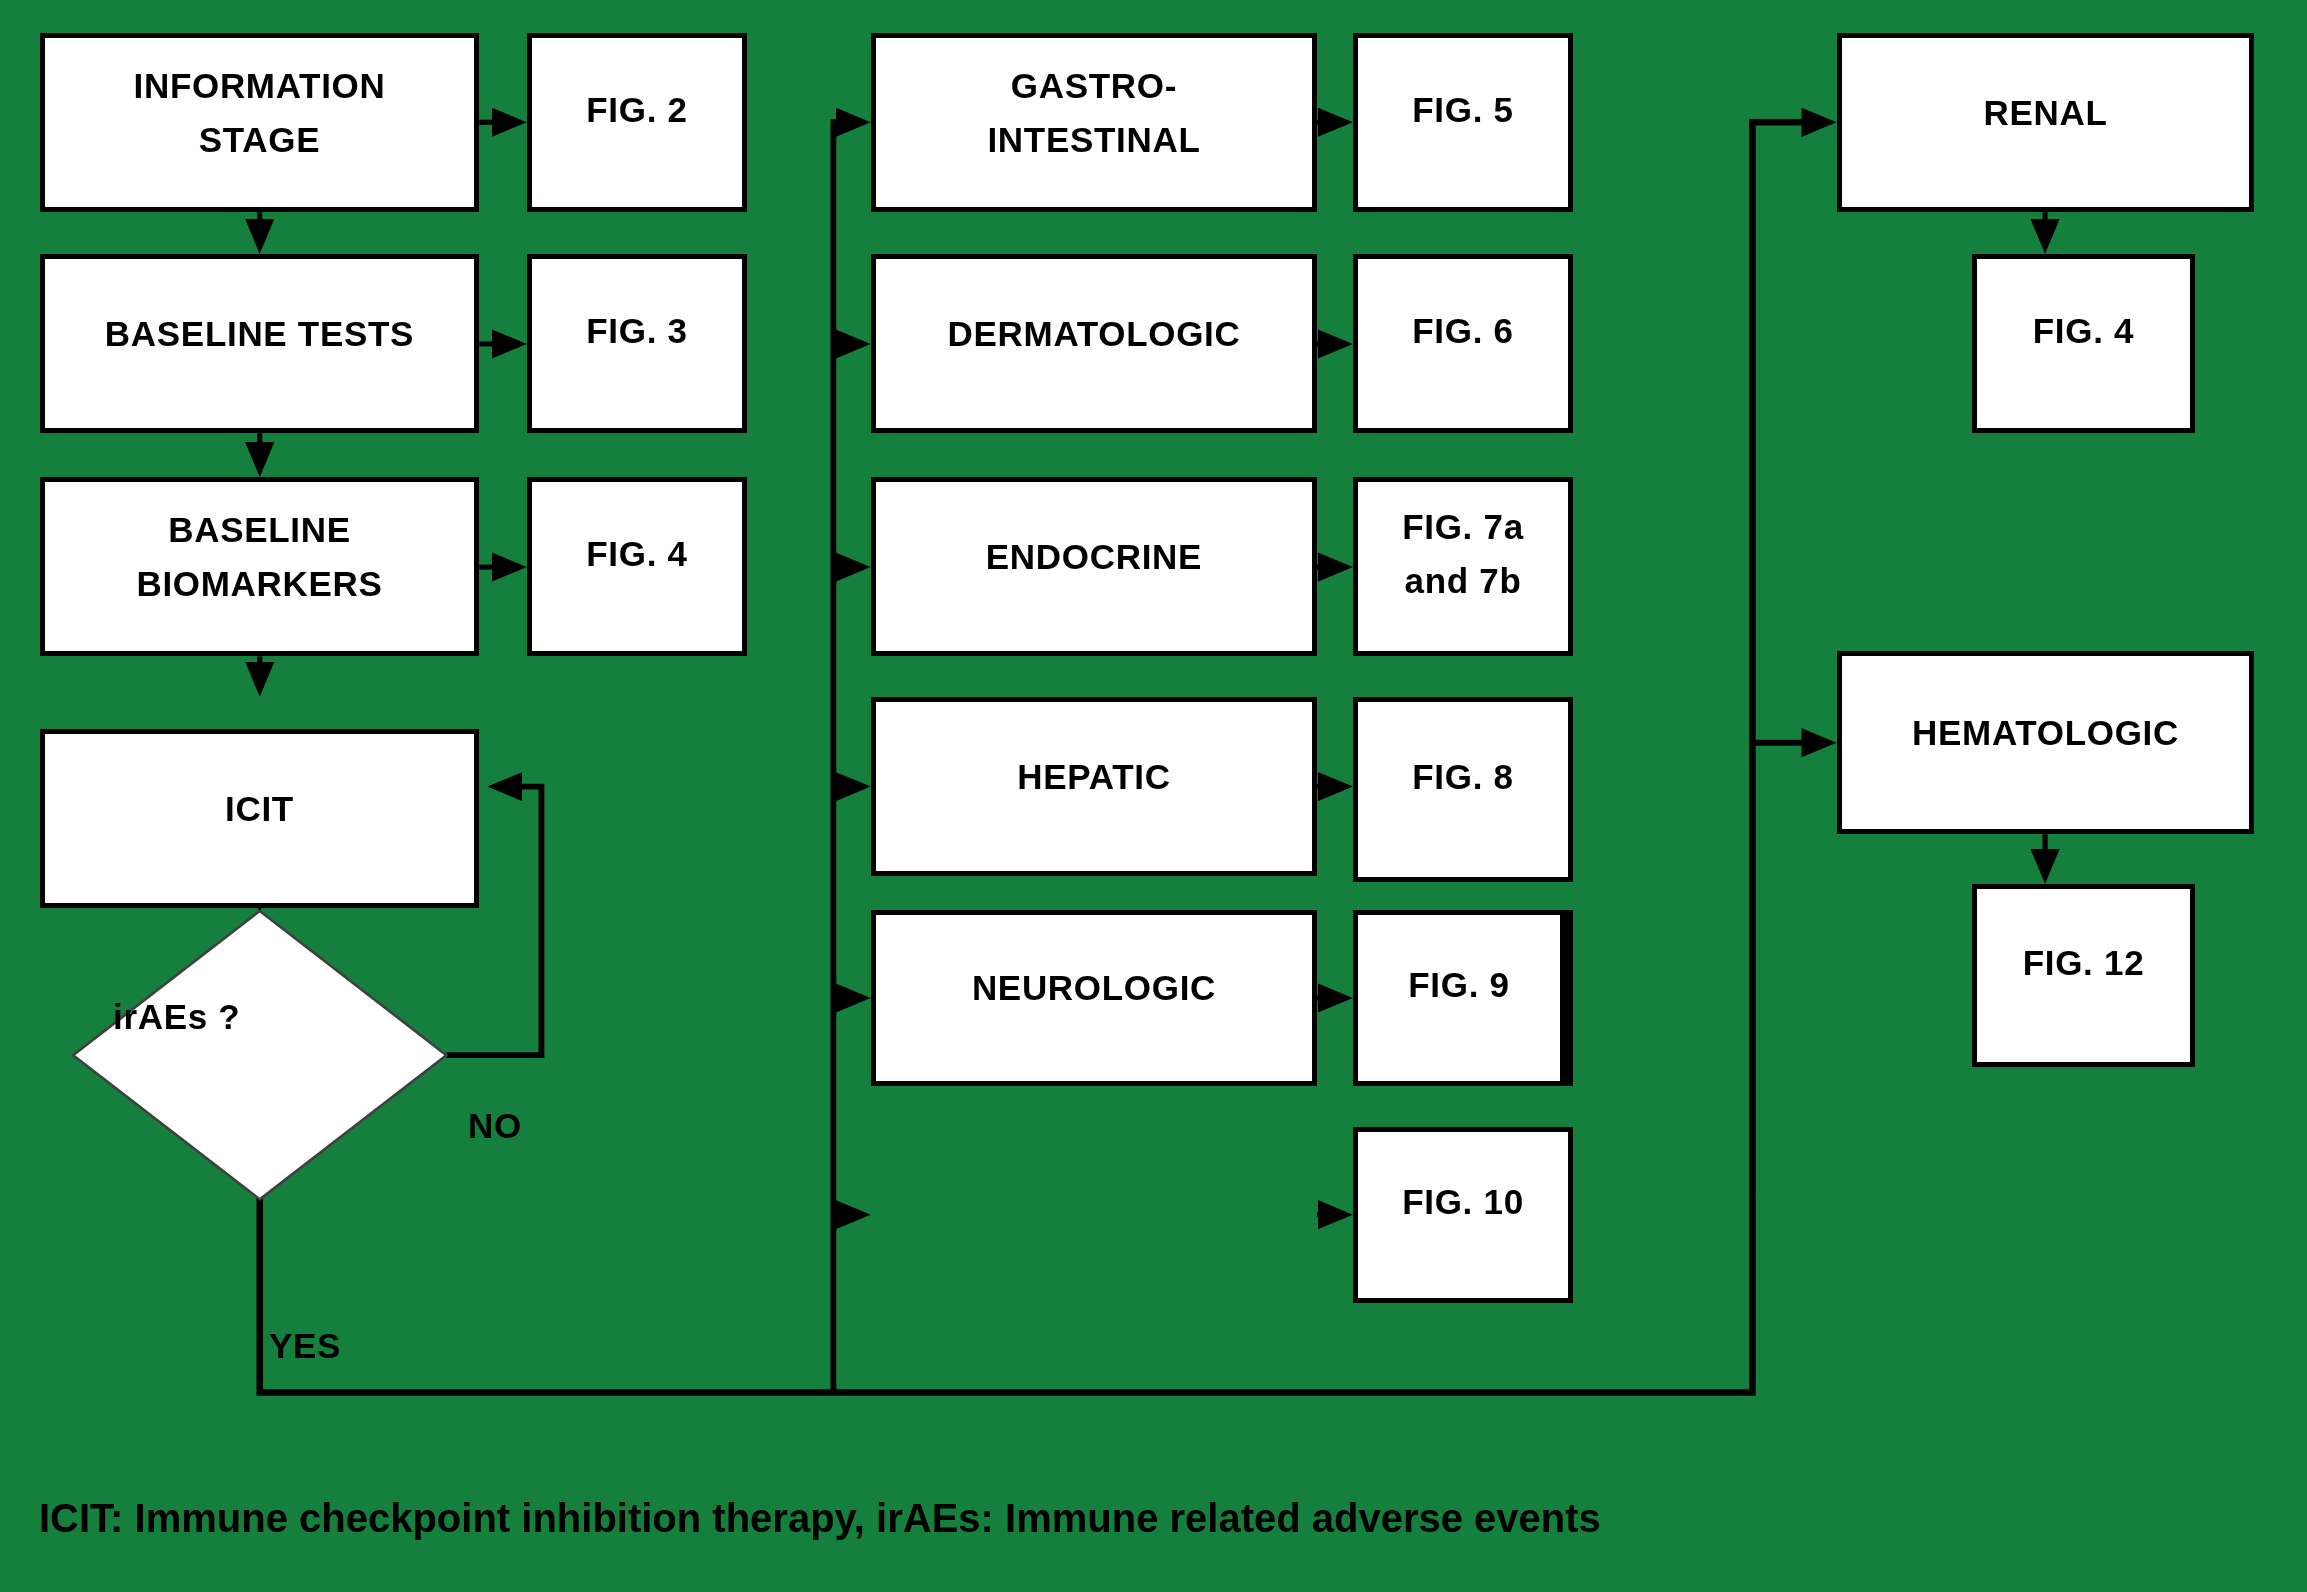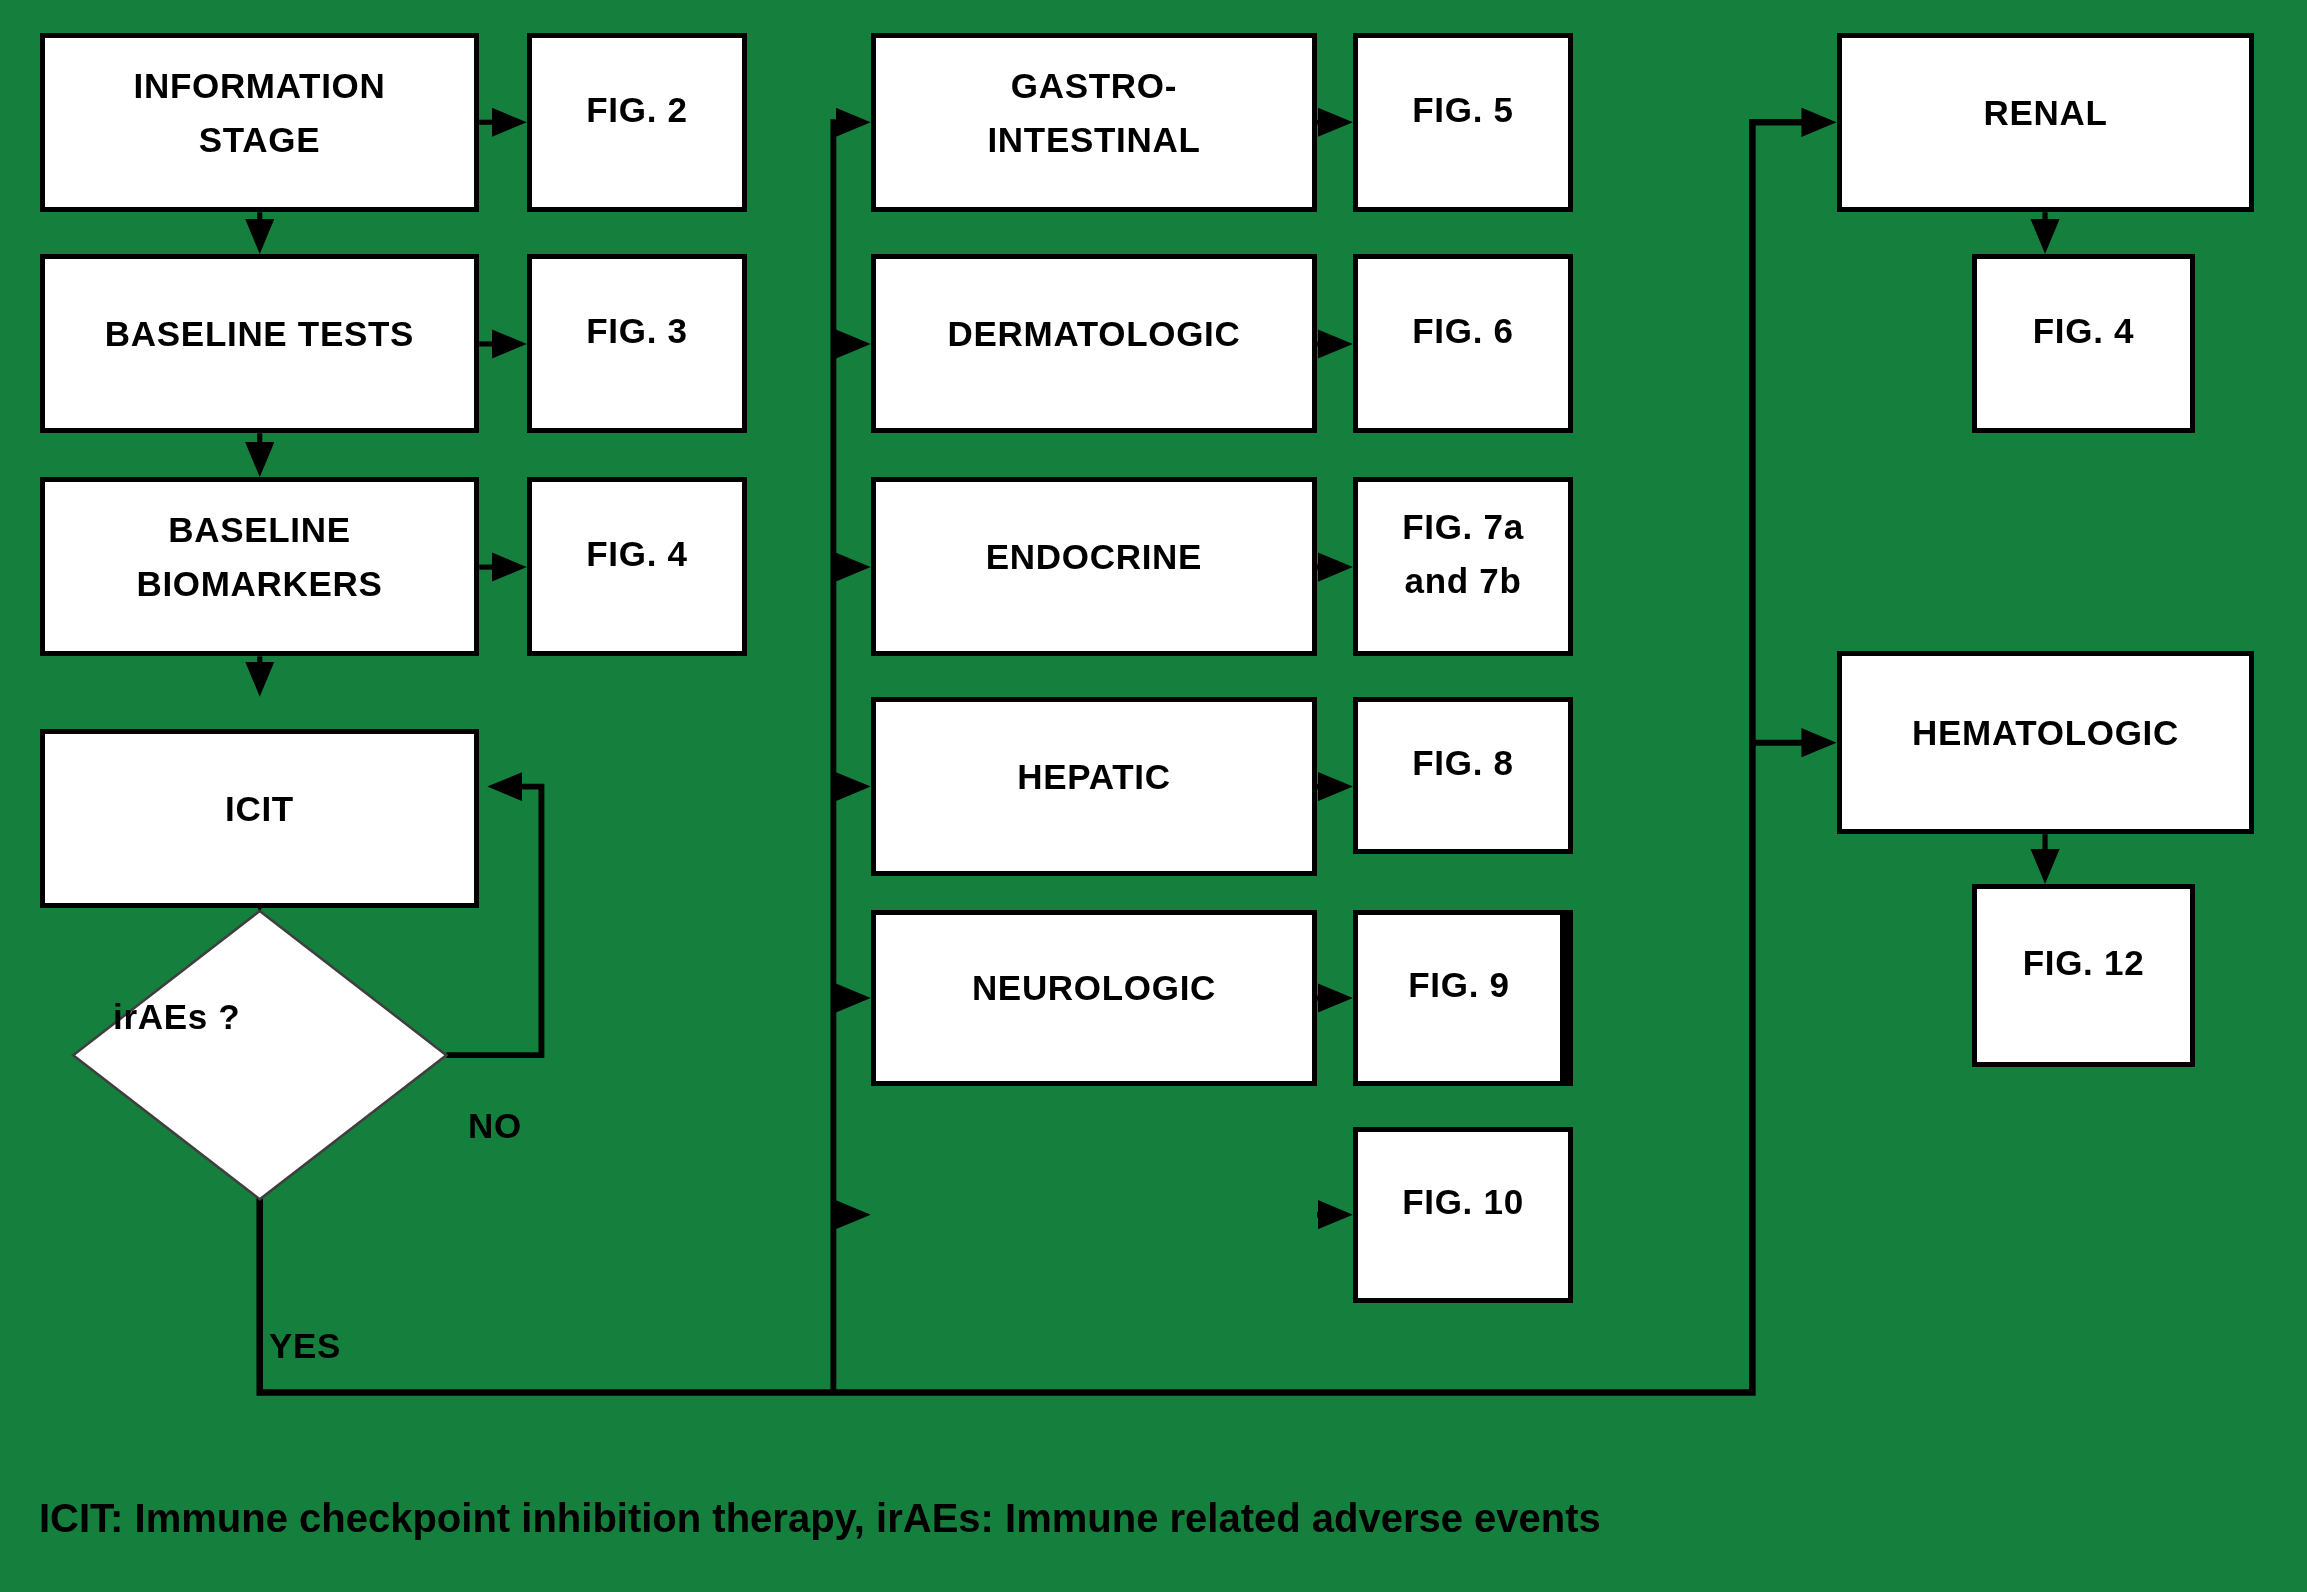--- a/index.html
+++ b/index.html
@@ -48,21 +48,21 @@
   .b-icit   { left:40px;  top:697px;  width:439px; height:179px;margin-top:32px; }
 
   
   .b-gastro { left:871px; top:33px;   width:446px; height:179px; }
   .b-fig5   { left:1353px; top:33px;   width:220px; height:179px; }
   .b-derm   { left:871px; top:254px;  width:446px; height:179px; }
   .b-fig6   { left:1353px; top:254px;  width:220px; height:179px; }
   .b-endo   { left:871px; top:477px;  width:446px; height:179px; }
   .b-fig7   { left:1353px; top:477px;  width:220px; height:179px; }
   .b-hep    { left:871px; top:697px;  width:446px; height:179px; }
-  .b-fig8   { left:1353px; top:697px;  width:220px; height:157px;text-align:center; }
+  .b-fig8   { left:1353px; top:697px;  width:220px; height:185px;text-align:center; }
   .b-neuro  { left:871px; top:910px; width:446px; height:176px; }
   .b-fig9   { left:1353px; top:910px; width:220px; height:176px; }
   .b-pulmo  { left:871px; top:1127px; width:446px; height:176px; }
   .b-fig10  { left:1353px; top:1127px; width:220px; height:176px; }
 
   
   .b-renal  { left:1837px; top:33px;   width:417px; height:179px; }
   .b-fig11  { left:1972px; top:254px;  width:223px; height:179px; }
   .b-hema   { left:1837px; top:651px;  width:417px; height:183px; }
   .b-fig12  { left:1972px; top:884px; width:223px; height:183px; }

